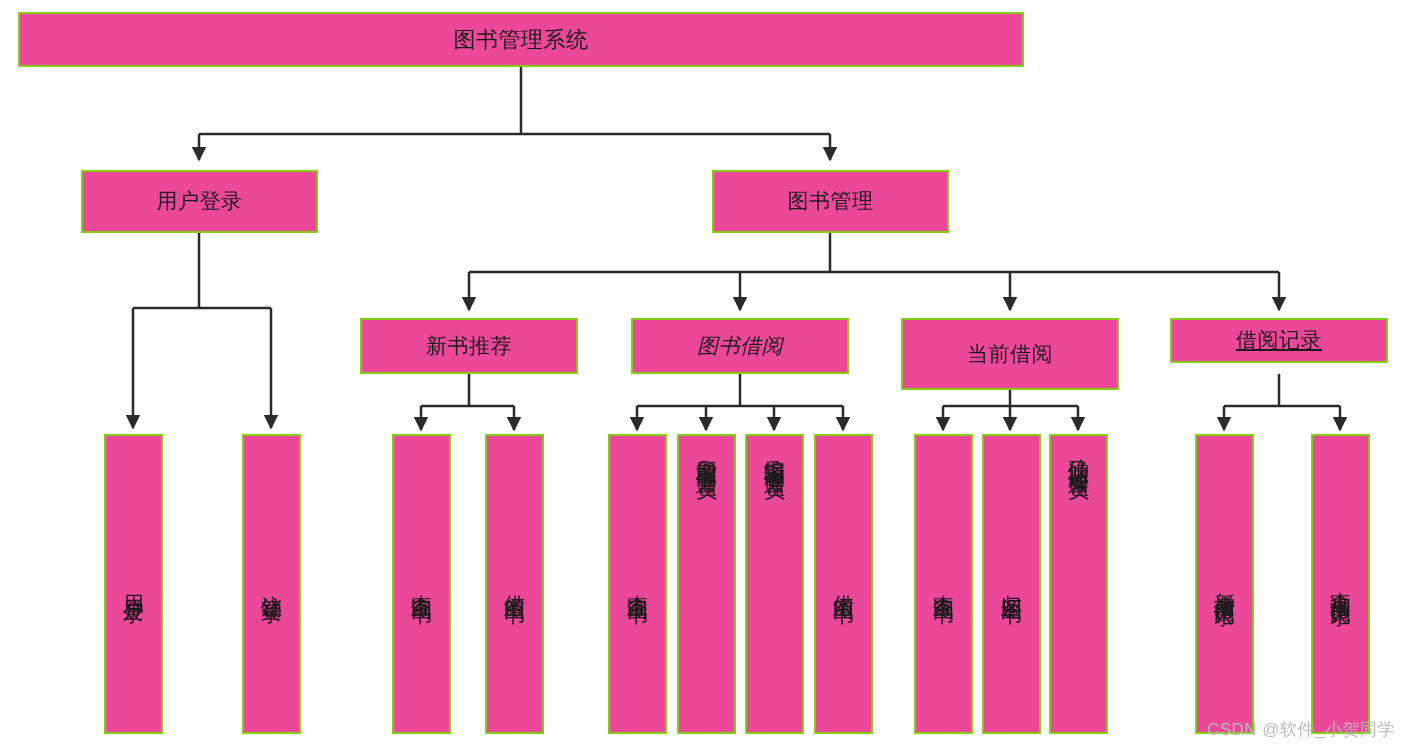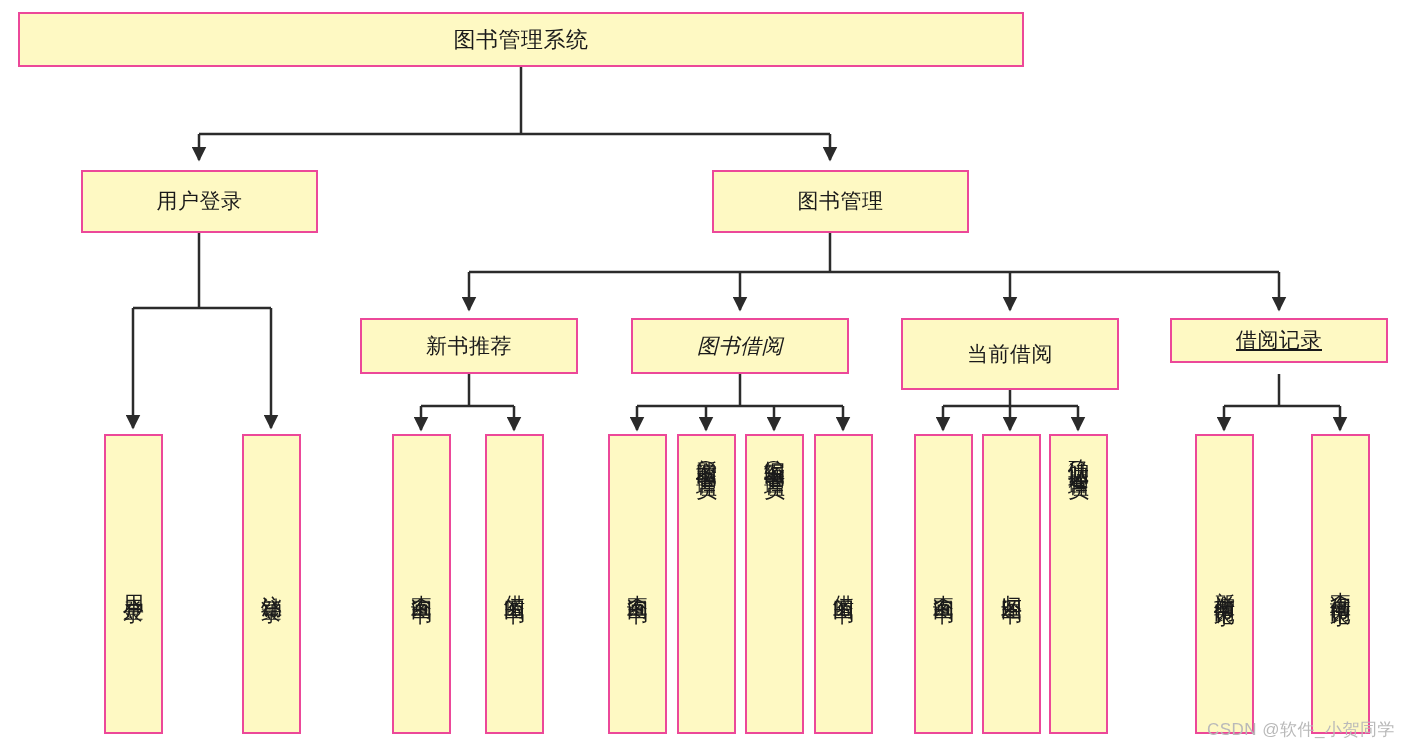--- a/index.html
+++ b/index.html
@@ -19,22 +19,22 @@
     position: absolute;
     left: 0;
     top: 0;
     width: 1405px;
     height: 747px;
     pointer-events: none;
   }
   .node {
     position: absolute;
     box-sizing: border-box;
-    border: 2px solid #ec4899;
-    background: #fef9c3;
+    border: 2px solid #84cc16;
+    background: #ec4899;
     display: flex;
     align-items: center;
     justify-content: center;
     color: #1a1a1a;
   }
   .node .label {
     display: block;
     text-align: center;
     line-height: 1.18;
     letter-spacing: 0.5px;
@@ -130,21 +130,21 @@
     </g>
   </svg>
 
   <div class="node h root" style="left:18px; top:12px; width:1006px; height:55px;">
     <span class="label">图书管理系统</span>
   </div>
 
   <div class="node h" style="left:81px; top:170px; width:237px; height:63px;">
     <span class="label">用户登录</span>
   </div>
-  <div class="node h" style="left:712px; top:170px; width:257px; height:63px;">
+  <div class="node h" style="left:712px; top:170px; width:237px; height:63px;">
     <span class="label">图书管理</span>
   </div>
 
   <div class="node h" style="left:360px; top:318px; width:218px; height:56px;">
     <span class="label">新书推荐</span>
   </div>
   <div class="node h" style="left:631px; top:318px; width:218px; height:56px;font-style:italic;">
     <span class="label">图书借阅</span>
   </div>
   <div class="node h" style="left:901px; top:318px; width:218px; height:72px;">

